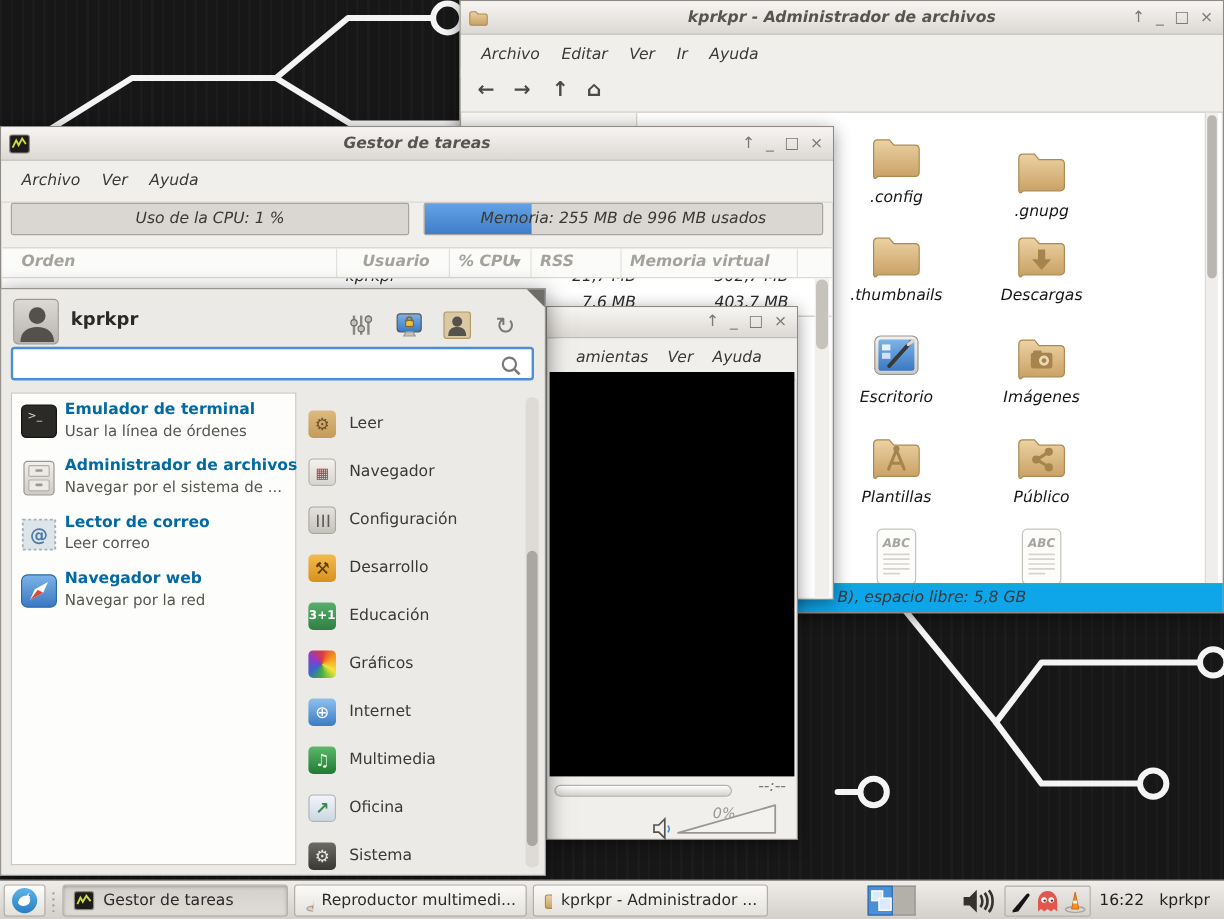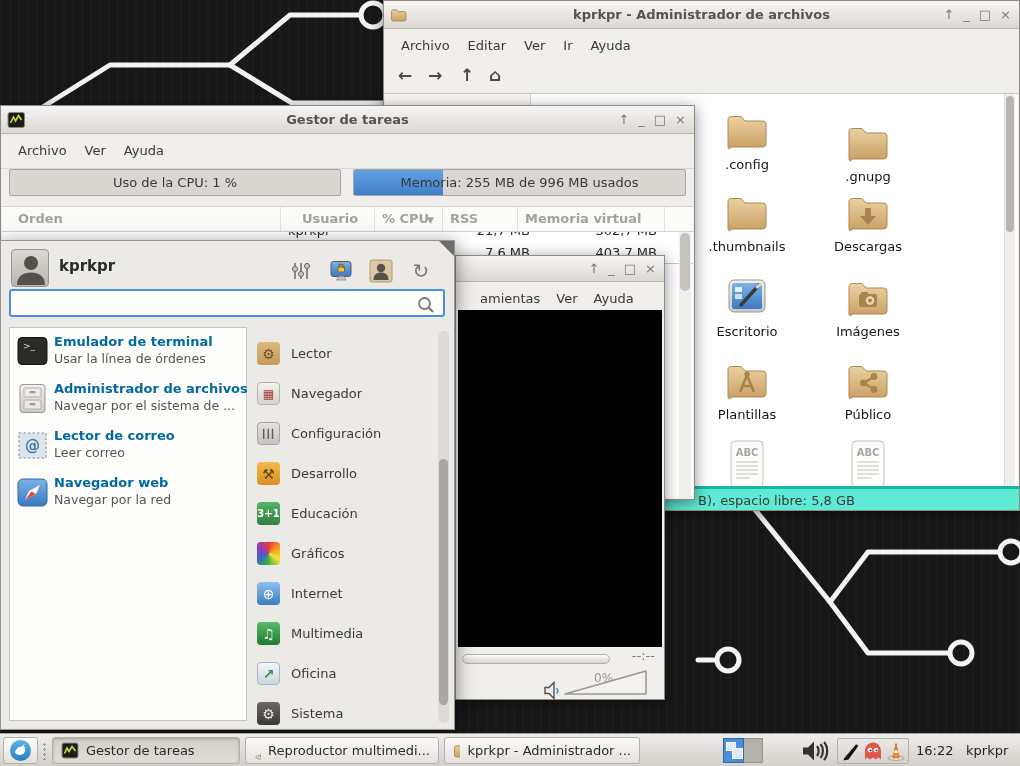--- a/index.html
+++ b/index.html
@@ -4,21 +4,21 @@
 <style>
   * { margin:0; padding:0; box-sizing:border-box; }
   html,body { width:1020px; height:766px; overflow:hidden; font-family:"DejaVu Sans","Liberation Sans",sans-serif; }
   #desktop { position:relative; width:1020px; height:766px;
     background:#171717;
     background-image:repeating-linear-gradient(90deg, rgba(255,255,255,.025) 0 2px, rgba(0,0,0,0) 2px 9px);
   }
   #circuit { position:absolute; left:0; top:0; z-index:0; }
 
   
-  .win { position:absolute; background:#f1efec; border:1px solid #8e8b86; box-shadow:0 3px 14px rgba(0,0,0,.45); }
+  .win { position:absolute; background:#f1efec; border:1px solid #8e8b86; box-shadow:0 3px 14px rgba(0,0,0,.45);font-style:italic; }
   .titlebar { position:absolute; left:0; right:0; top:0; height:28px;
     background:linear-gradient(#f7f5f3,#dcd8d3); border-bottom:1px solid #b8b4ae; }
   .titlebar .ttl { position:absolute; left:0; right:0; top:0; line-height:28px; text-align:center;
     font-size:13px; font-weight:bold; color:#56544f; }
   .wc { position:absolute; right:8px; top:0; height:28px; display:flex; align-items:center; gap:9px; }
   .wc span { font-size:13px; color:#7b7975; cursor:default; line-height:28px; }
   .menubar { position:absolute; left:0; right:0; height:35px; background:#f1efec; border-bottom:1px solid #dbd8d2;
     display:flex; align-items:center; padding-left:8px; }
   .menubar span { font-size:13px; color:#3a3935; padding:0 9px; line-height:26px; }
 
@@ -32,21 +32,21 @@
   #fm-path .mini-ico { position:absolute; left:6px; top:5px; }
   #fm-path .ptxt { position:absolute; left:30px; top:0; line-height:26px; font-size:13px; color:#1d1d1b; }
   #fm-path .reload { position:absolute; right:8px; top:0; line-height:26px; font-size:15px; color:#55534f; }
   #fm-content { position:absolute; left:1px; right:1px; top:93px; bottom:24px; background:#fff; }
   #fm-sidepane { position:absolute; left:0; top:0; bottom:0; width:146px; background:#f7f6f4; border-right:1px solid #d5d2cc; }
   .fitem { position:absolute; width:112px; text-align:center; }
   .fitem .ilabel { margin-top:3px; font-size:13px; color:#161614; }
   .fitem svg { display:block; margin:0 auto; }
   #fm-scroll { position:absolute; right:3px; top:0; bottom:0; width:11px; background:#efeeec; border-left:1px solid #dddbd7; }
   #fm-scroll .thumb { position:absolute; left:1px; right:1px; top:2px; height:136px; background:#b9b6b1; border-radius:5px; }
-  #fm-status { position:absolute; left:0; right:0; bottom:0; height:24px; background:#5eead4; border-top:3px solid #14b8a6; }
+  #fm-status { position:absolute; left:0; right:0; bottom:0; height:24px; background:#0ea5e9; border-top:1px solid #14b8a6; }
   #fm-status span { position:absolute; left:314px; line-height:23px; font-size:13px; color:#3a3935; white-space:nowrap; }
 
   
   #tm { left:0; top:105px; width:695px; height:395px; z-index:2; }
   #tm .titlebar .mini-ico { position:absolute; left:6px; top:5px; }
   #tm .menubar { top:28px; }
   .meter { position:absolute; top:63px; height:27px; background:#dad7d2; border:1px solid #a8a49f; border-radius:2px; overflow:hidden; }
   .meter .fill { position:absolute; left:0; top:0; bottom:0; background:linear-gradient(#63a1e4,#3f7fc9); }
   .meter .mtxt { position:absolute; left:0; right:0; text-align:center; line-height:25px; font-size:13px; color:#3a3935; }
   #tm-cpu { left:8px; width:332px; }
@@ -467,21 +467,21 @@
         <div class="at">Navegador web</div>
         <div class="ad">Navegar por la red</div>
       </div>
     </div>
 
     <div id="wk-cats">
       <div class="wkcat cat-0">
         <span class="cico">
             <span>⚙</span>
           </span>
-        <span class="clabel">Lector</span>
+        <span class="clabel">Leer</span>
       </div>
       <div class="wkcat cat-1">
         <span class="cico">
             <span>▦</span>
           </span>
         <span class="clabel">Navegador</span>
       </div>
       <div class="wkcat cat-2">
         <span class="cico">
             <span>☰</span>

